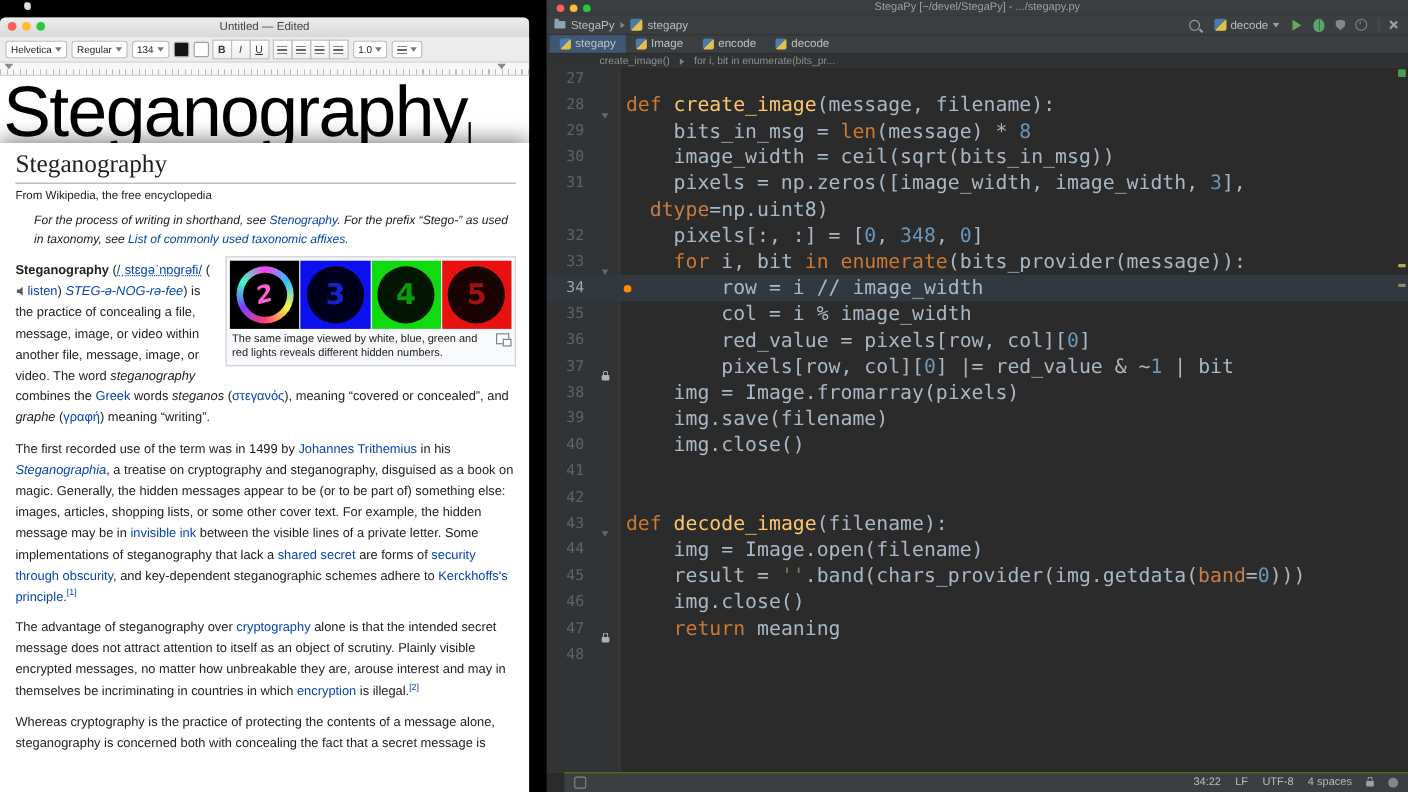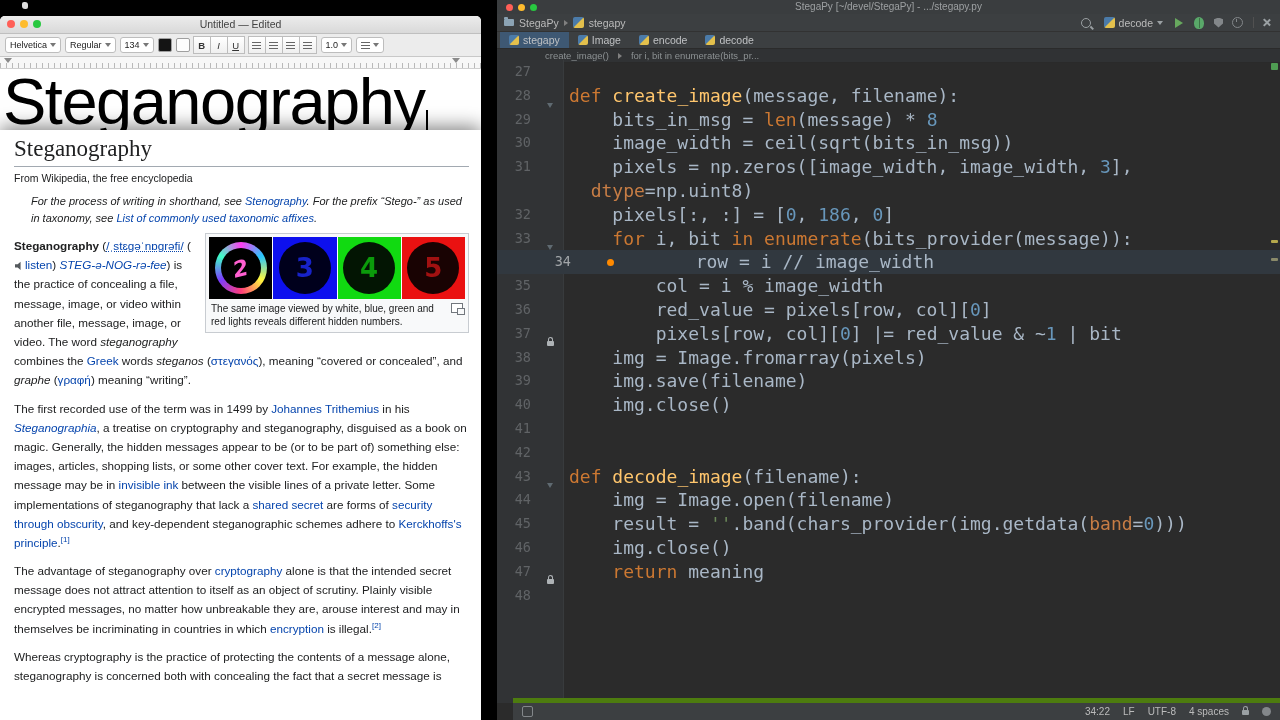--- a/index.html
+++ b/index.html
@@ -112,40 +112,40 @@
   .pc-crumbs{height:13px;background:#303234;border-bottom:1px solid #2a2a2a;display:flex;align-items:center;
              gap:9px;padding-left:48px;font-size:9.5px;color:#8c9193;}
 
   .editor{position:absolute;top:60px;bottom:17px;left:0;right:0;overflow:hidden;
           font-family:"DejaVu Sans Mono","Liberation Mono",monospace;font-size:18px;}
   .editor::before{content:"";position:absolute;left:0;top:0;bottom:0;width:66px;background:#313335;border-right:1px solid #383b3d;}
   .code-row{height:23.8px;line-height:23.8px;display:flex;align-items:flex-end;white-space:pre;position:relative;}
   .code-row.current{background:#31383f;}
   .g-num{width:40px;text-align:right;padding-right:6px;box-sizing:border-box;color:#606366;font-size:13.5px;
          display:flex;align-items:center;justify-content:flex-end;flex:none;}
-  .current .g-num{color:#a1a5a8;margin-left:40px;}
+  .current .g-num{color:#a1a5a8;}
   .g-mark{width:26px;flex:none;display:flex;align-items:center;justify-content:center;}
   .mk-fold{width:0;height:0;border-left:3.5px solid transparent;border-right:3.5px solid transparent;border-top:5px solid #5f6a71;}
   .mk-lock{width:7px;height:5px;background:#aeb3b6;border-radius:1px;position:relative;margin-top:3px;}
   .mk-lock::before{content:"";position:absolute;top:-4px;left:1px;width:3px;height:3px;border:1.5px solid #aeb3b6;border-bottom:none;border-radius:3px 3px 0 0;}
   .code-text{padding-left:6px;color:#a9b7c6;position:relative;}
   .exec-dot{position:absolute;left:4px;top:50%;width:7px;height:7px;margin-top:-3.5px;border-radius:50%;background:#ff8a00;}
   .tk-pl{color:#a9b7c6;}
   .tk-kw{color:#cc7832;}
   .tk-fn{color:#ffc66d;}
   .tk-num{color:#6897bb;}
   .tk-str{color:#6a8759;}
   .tk-na{color:#c77d45;}
   .tk-bi{color:#cc7832;}
   .stripe{position:absolute;right:2px;border-radius:1px;}
   .stripe.green{top:3px;width:7px;height:7px;background:#4f9d53;}
   .stripe.y1{top:180px;width:7px;height:3px;background:#b5a84c;}
   .stripe.y2{top:198px;width:7px;height:3px;background:#8a8a6a;}
 
-  .pc-status{position:absolute;left:16px;right:0;bottom:0;height:17px;background:#3c3f41;border-top:5px solid #4d7c0f;
+  .pc-status{position:absolute;left:16px;right:0;bottom:0;height:17px;background:#3c3f41;border-top:1px solid #4d7c0f;
              display:flex;align-items:center;gap:13px;padding:0 9px;font-size:10px;color:#bbbbbb;}
   .tool-toggle{width:9px;height:9px;border:1.5px solid #83878a;border-radius:2px;}
   .lock-icon{width:7px;height:5px;background:#9aa0a3;border-radius:1px;position:relative;margin-top:2px;}
   .lock-icon::before{content:"";position:absolute;top:-4px;left:1px;width:3px;height:3px;border:1.5px solid #9aa0a3;border-bottom:none;border-radius:3px 3px 0 0;}
   .hector{width:9px;height:9px;border-radius:50%;background:#83878a;}
 </style>
 </head>
 <body>
 
 <div class="desktop">
@@ -311,21 +311,21 @@
     </div>
 
     <div class="editor">
       <div>
           <div class="code-row"><span class="g-num">27</span><span class="g-mark"></span><span class="code-text"></span></div>
           <div class="code-row"><span class="g-num">28</span><span class="g-mark"><span class="mk-fold"></span></span><span class="code-text"><span class="tk-kw">def </span><span class="tk-fn">create_image</span><span class="tk-pl">(message, filename):</span></span></div>
           <div class="code-row"><span class="g-num">29</span><span class="g-mark"></span><span class="code-text"><span class="tk-pl">    bits_in_msg = </span><span class="tk-bi">len</span><span class="tk-pl">(message) * </span><span class="tk-num">8</span></span></div>
           <div class="code-row"><span class="g-num">30</span><span class="g-mark"></span><span class="code-text"><span class="tk-pl">    image_width = ceil(sqrt(bits_in_msg))</span></span></div>
           <div class="code-row"><span class="g-num">31</span><span class="g-mark"></span><span class="code-text"><span class="tk-pl">    pixels = np.zeros([image_width, image_width, </span><span class="tk-num">3</span><span class="tk-pl">],</span></span></div>
           <div class="code-row"><span class="g-num"></span><span class="g-mark"></span><span class="code-text"><span class="tk-na">  dtype</span><span class="tk-pl">=</span><span class="tk-pl">np.uint8)</span></span></div>
-          <div class="code-row"><span class="g-num">32</span><span class="g-mark"></span><span class="code-text"><span class="tk-pl">    pixels[:, :] = [</span><span class="tk-num">0</span><span class="tk-pl">, </span><span class="tk-num">186</span><span class="tk-pl">, </span><span class="tk-num">0</span><span class="tk-pl">]</span></span></div>
+          <div class="code-row"><span class="g-num">32</span><span class="g-mark"></span><span class="code-text"><span class="tk-pl">    pixels[:, :] = [</span><span class="tk-num">0</span><span class="tk-pl">, </span><span class="tk-num">348</span><span class="tk-pl">, </span><span class="tk-num">0</span><span class="tk-pl">]</span></span></div>
           <div class="code-row"><span class="g-num">33</span><span class="g-mark"><span class="mk-fold"></span></span><span class="code-text"><span class="tk-pl">    </span><span class="tk-kw">for </span><span class="tk-pl">i, bit </span><span class="tk-kw">in </span><span class="tk-bi">enumerate</span><span class="tk-pl">(bits_provider(message)):</span></span></div>
           <div class="code-row current"><span class="g-num">34</span><span class="g-mark"></span><span class="code-text"><span class="exec-dot"></span><span class="tk-pl">        row = i // image_width</span></span></div>
           <div class="code-row"><span class="g-num">35</span><span class="g-mark"></span><span class="code-text"><span class="tk-pl">        col = i % image_width</span></span></div>
           <div class="code-row"><span class="g-num">36</span><span class="g-mark"></span><span class="code-text"><span class="tk-pl">        red_value = pixels[row, col][</span><span class="tk-num">0</span><span class="tk-pl">]</span></span></div>
           <div class="code-row"><span class="g-num">37</span><span class="g-mark"><span class="mk-lock"></span></span><span class="code-text"><span class="tk-pl">        pixels[row, col][</span><span class="tk-num">0</span><span class="tk-pl">] |= red_value &amp; ~</span><span class="tk-num">1</span><span class="tk-pl"> | bit</span></span></div>
           <div class="code-row"><span class="g-num">38</span><span class="g-mark"></span><span class="code-text"><span class="tk-pl">    img = Image.fromarray(pixels)</span></span></div>
           <div class="code-row"><span class="g-num">39</span><span class="g-mark"></span><span class="code-text"><span class="tk-pl">    img.save(filename)</span></span></div>
           <div class="code-row"><span class="g-num">40</span><span class="g-mark"></span><span class="code-text"><span class="tk-pl">    img.close()</span></span></div>
           <div class="code-row"><span class="g-num">41</span><span class="g-mark"></span><span class="code-text"></span></div>
           <div class="code-row"><span class="g-num">42</span><span class="g-mark"></span><span class="code-text"></span></div>

